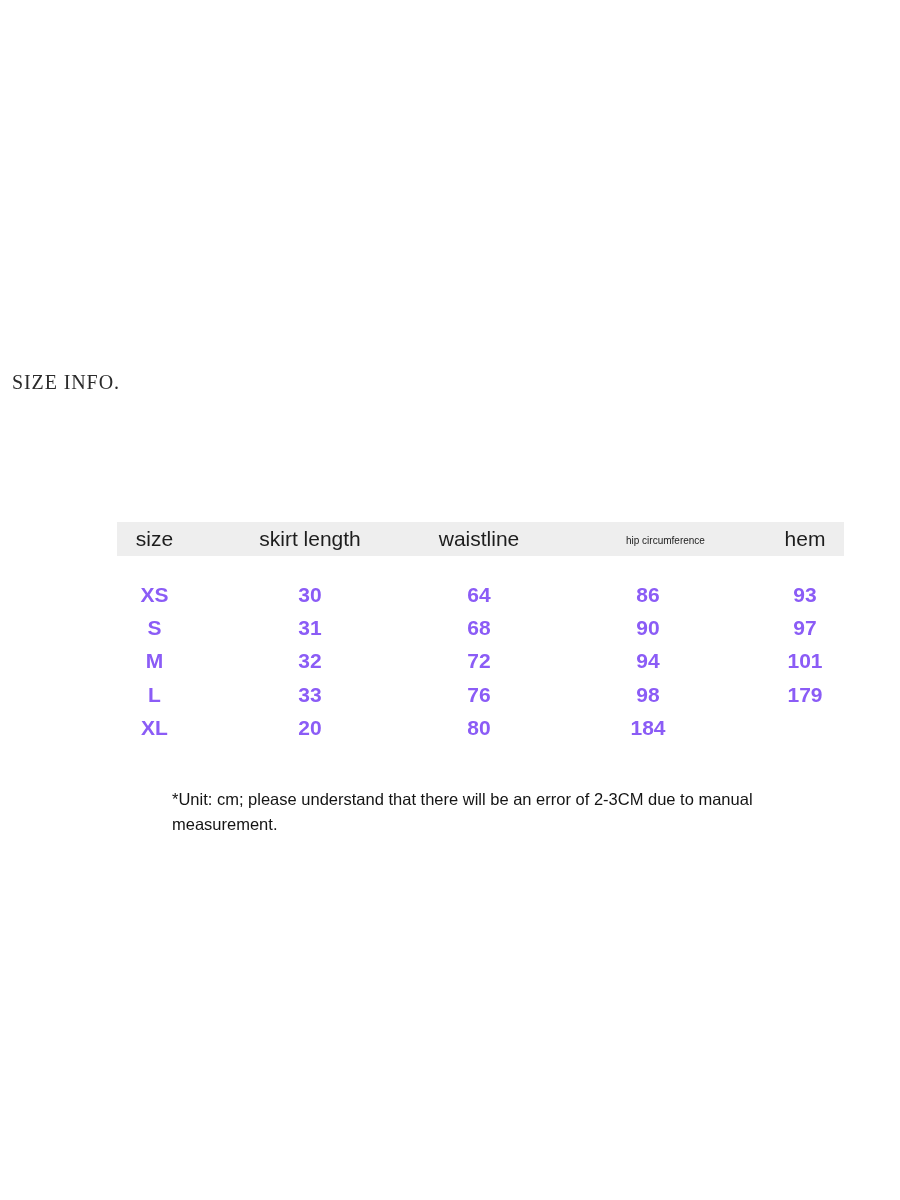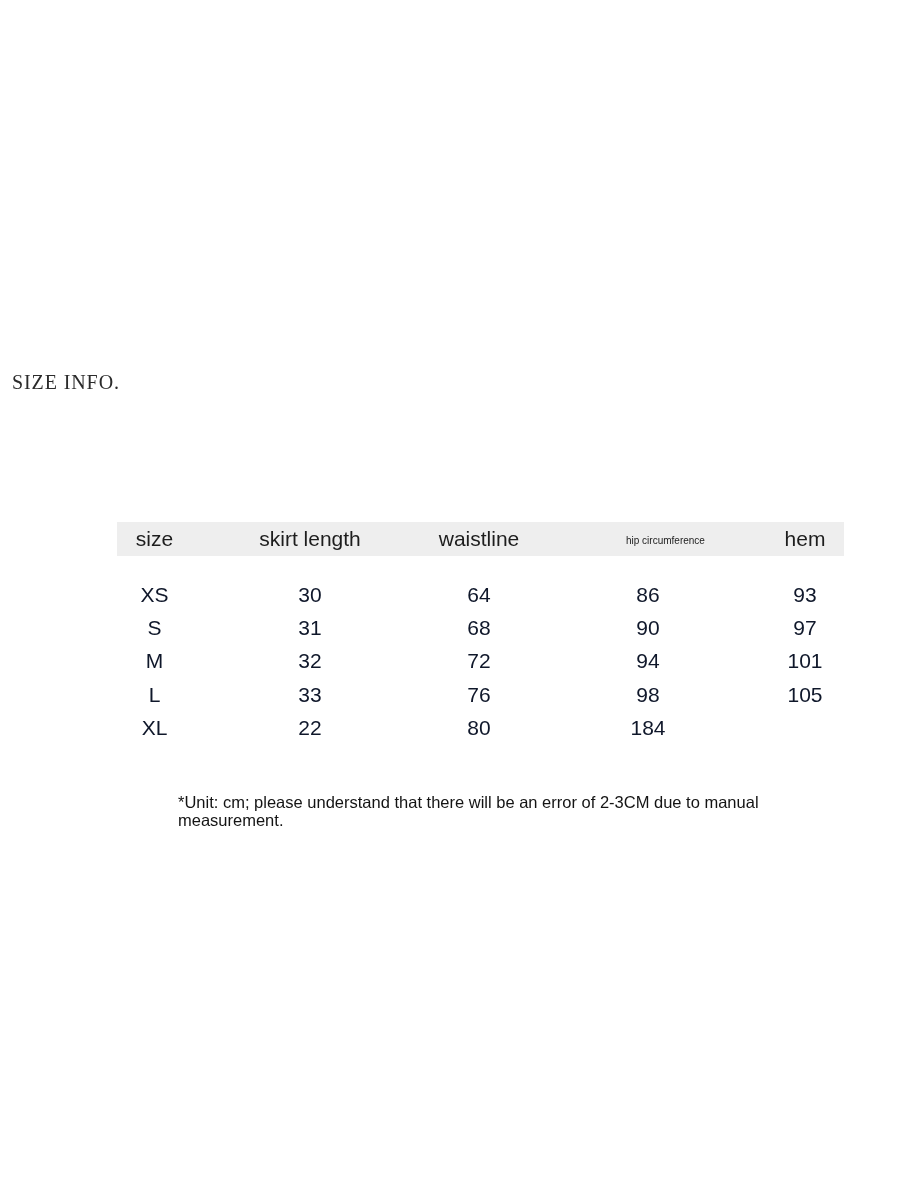--- a/index.html
+++ b/index.html
@@ -58,31 +58,32 @@
   .tbody { padding-top: 22px; }
   .tr {
     display: grid;
     grid-template-columns: 75px 236px 102px 236px 78px;
     align-items: center;
     height: 33.4px;
   }
   .td {
     text-align: center;
     font-size: 21px;
-    color: #0f172a;
+    color: #8b5cf6;
     white-space: nowrap;
+    font-weight: bold;
   }
   .note {
     position: absolute;
     left: 168px;
     top: 783px;
     width: 600px;
-    margin: 10px;
+    margin: 4px;
     font-size: 16.5px;
-    line-height: 18px;
+    line-height: 25px;
     color: #141414;
   }
 </style>
 </head>
 <body>
 
 <div class="page">
 
   <h2 class="section-title">SIZE INFO.</h2>
 
@@ -122,26 +123,26 @@
         <div class="td">72</div>
         <div class="td">94</div>
         <div class="td">101</div>
       </div>
 
       <div class="tr">
         <div class="td">L</div>
         <div class="td">33</div>
         <div class="td">76</div>
         <div class="td">98</div>
-        <div class="td">105</div>
+        <div class="td">179</div>
       </div>
 
       <div class="tr">
         <div class="td">XL</div>
-        <div class="td">22</div>
+        <div class="td">20</div>
         <div class="td">80</div>
         <div class="td">184</div>
       </div>
 
     </div>
   </div>
 
   <p class="note">*Unit: cm; please understand that there will be an error of 2-3CM due to manual measurement.</p>
 
 </div>

